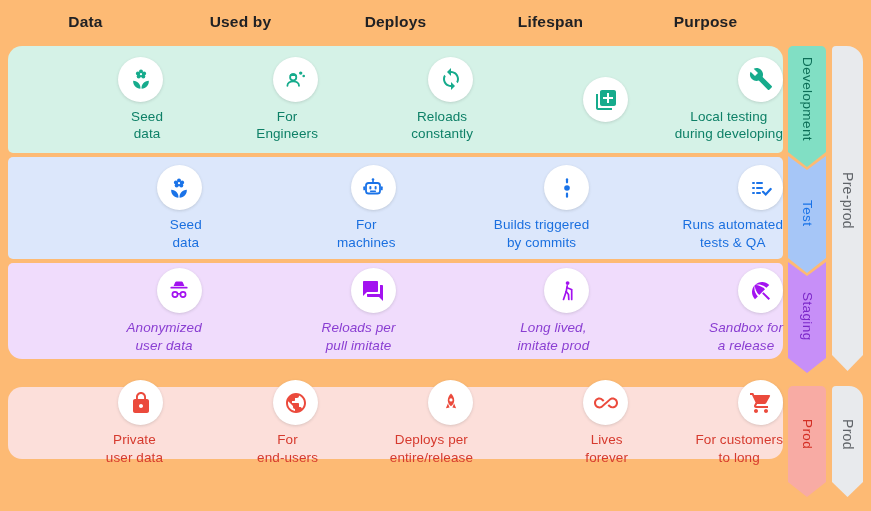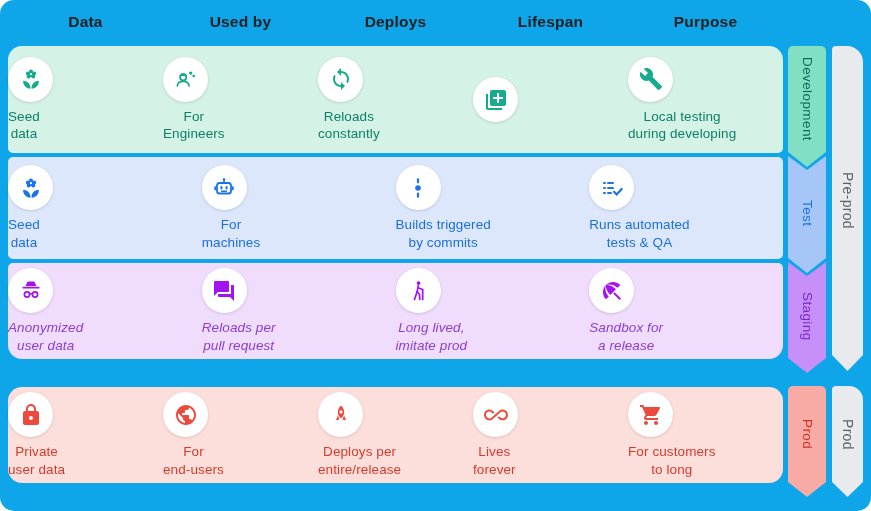--- a/index.html
+++ b/index.html
@@ -1,28 +1,28 @@
 <!DOCTYPE html>
 <html><head>
 <meta charset="utf-8">
 <style>
   html,body{margin:0;padding:0;background:#fff;}
-  .stage{position:relative;width:871px;height:511px;background:#0ea5e9;overflow:hidden;
-         font-family:"Liberation Sans",sans-serif;border-radius:14px;}
+  .stage{position:relative;width:871px;height:511px;background:#fdba74;overflow:hidden;
+         font-family:"Liberation Sans",sans-serif;}
   
   .col-headers{position:absolute;left:8px;top:13px;width:775px;display:flex;}
   .col-header{flex:1;text-align:center;font-size:15.5px;font-weight:bold;color:#202124;letter-spacing:.2px;}
   
   .grid{position:absolute;left:8px;top:46px;width:775px;}
   .row{display:flex;}
   .row-dev{height:107px;background:#d5f2e7;border-radius:14px 14px 5px 5px;margin-bottom:4px;}
   .row-test{height:102px;background:#dce7fb;border-radius:5px;margin-bottom:4px;}
   .row-staging{height:96px;background:#f0dcfc;border-radius:5px 5px 14px 14px;margin-bottom:28px;}
-  .row-prod{height:96px;background:#fcdfda;border-radius:14px;}
-  .cell{flex:1;display:flex;flex-direction:column;align-items:flex-start;justify-content:center;}
+  .row-prod{height:72px;background:#fcdfda;border-radius:14px;}
+  .cell{flex:1;display:flex;flex-direction:column;align-items:flex-end;justify-content:center;}
   .icon-circle{width:45px;height:45px;border-radius:50%;background:#fff;display:flex;align-items:center;
                justify-content:center;box-shadow:0 1px 3px rgba(60,64,67,.18);flex:none;}
   .icon-circle svg{width:24px;height:24px;display:block;}
   .cell-label{margin-top:6px;font-size:13.5px;line-height:17.5px;font-weight:500;text-align:center;
               white-space:pre-line;letter-spacing:.1px;}
   .row-dev .icon-circle{color:#16ab8c;} .row-dev .cell-label{color:#0e8067;}
   .row-test .icon-circle{color:#1a73e8;} .row-test .cell-label{color:#1a6fdf;}
   .row-staging .icon-circle{color:#a312f0;} .row-staging .cell-label{color:#8a3ed2;font-style:italic;}
   .row-prod .icon-circle{color:#eb4a3c;} .row-prod .cell-label{color:#d63a2e;}
   
@@ -199,21 +199,21 @@
         <div class="cell-label">Anonymized
 user data</div>
       </div>
       <div class="cell">
         <div class="icon-circle">
           <svg viewBox="0 0 24 24" fill="currentColor">
               <path d="M21 6h-2v9H6v2c0 .55.45 1 1 1h11l4 4V7c0-.55-.45-1-1-1zm-4 6V3c0-.55-.45-1-1-1H3c-.55 0-1 .45-1 1v14l4-4h10c.55 0 1-.45 1-1z"></path>
             </svg>
         </div>
         <div class="cell-label">Reloads per
-pull request</div>
+pull imitate</div>
       </div>
       <div class="cell">
         <div class="icon-circle">
           <svg viewBox="0 0 24 24">
               <circle cx="12.6" cy="4.1" r="1.9" fill="currentColor"></circle>
               <g fill="none" stroke="currentColor" stroke-width="1.7" stroke-linecap="round">
                 <path d="M12.2 6.9l-1 5.7"></path>
                 <path d="M11.2 12.6l-2.7 7.9"></path>
                 <path d="M11.2 12.6l2.3 3 .3 4.9"></path>
                 <path d="M12 8.7l3.9 1.6"></path>

